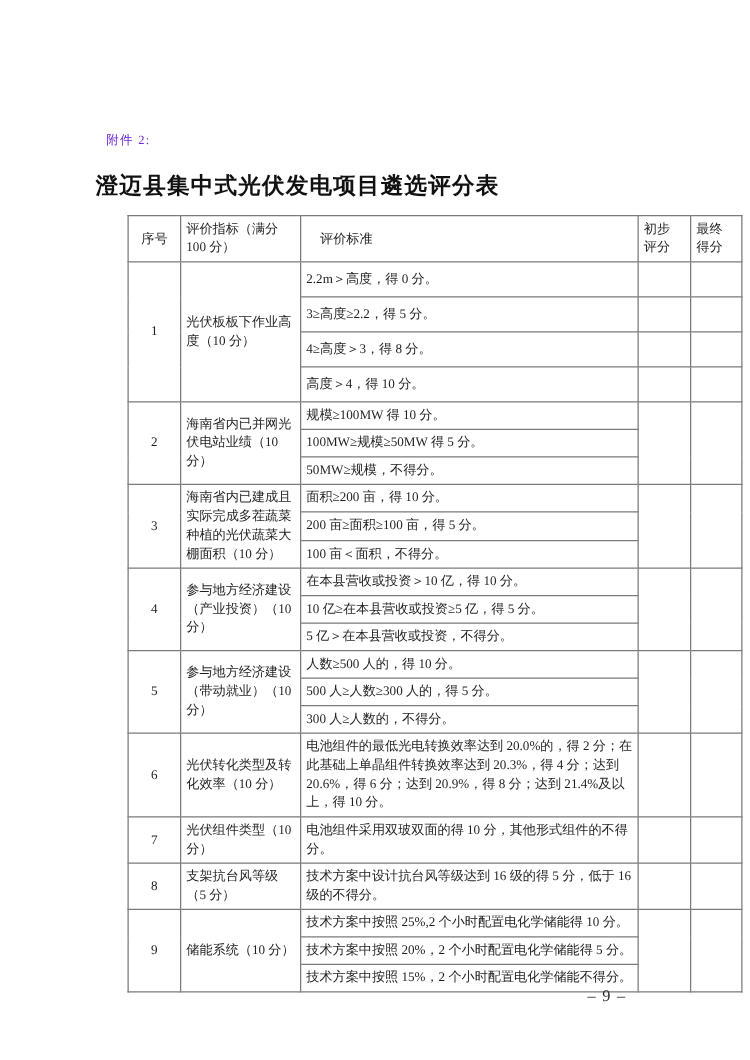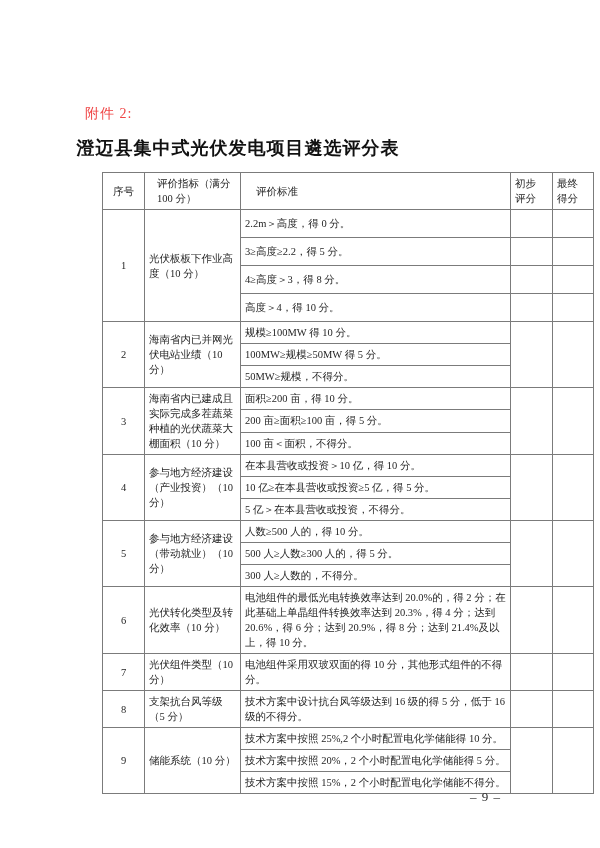--- a/index.html
+++ b/index.html
@@ -4,21 +4,21 @@
 <style>
   html,body{margin:0;padding:0;}
   body{
     width:600px;height:848px;background:#ffffff;
     font-family:"Liberation Serif","DejaVu Serif",serif;
     color:#222222;
   }
   .page{position:relative;width:600px;height:848px;overflow:hidden;background:#ffffff;}
   .attachment{
     position:absolute;left:85px;top:105px;
-    font-size:14px;letter-spacing:1px;color:#ef4444;
+    font-size:10px;letter-spacing:1px;color:#6d28d9;
   }
   .doc-title{
     position:absolute;left:0;top:136px;width:476px;
     text-align:center;font-size:18px;font-weight:bold;
     letter-spacing:1px;color:#111111;margin:0;
   }
   table.score-table{
     position:absolute;left:66px;top:172px;width:491px;
     border-collapse:collapse;table-layout:fixed;margin-left:36px;
   }
@@ -28,21 +28,21 @@
     line-height:15px;padding:3px 4px;
     vertical-align:middle;color:#1f1f1f;
     overflow:hidden;
   }
   .score-table th{white-space:pre-line;}
   .c-index{text-align:center;}
   th.c-index{text-align:center;}
   .c-ind{text-align:left;padding-left:6px;padding-right:5px;}
   .c-crit{text-align:left;padding-left:7px;padding-right:4px;}
   .c-score{text-align:left;}
-  th.c-ind{padding-left:12px;}
+  th.c-ind{padding-left:4px;}
   th.c-crit{padding-left:15px;}
   
   .score-table tbody tr:nth-child(-n+4) td{padding-top:6px;padding-bottom:6px;}
   .page-number{
     position:absolute;left:470px;top:789px;
     font-size:13px;letter-spacing:1px;color:#2a2a2a;
   }
 </style>
 </head>
 <body>

